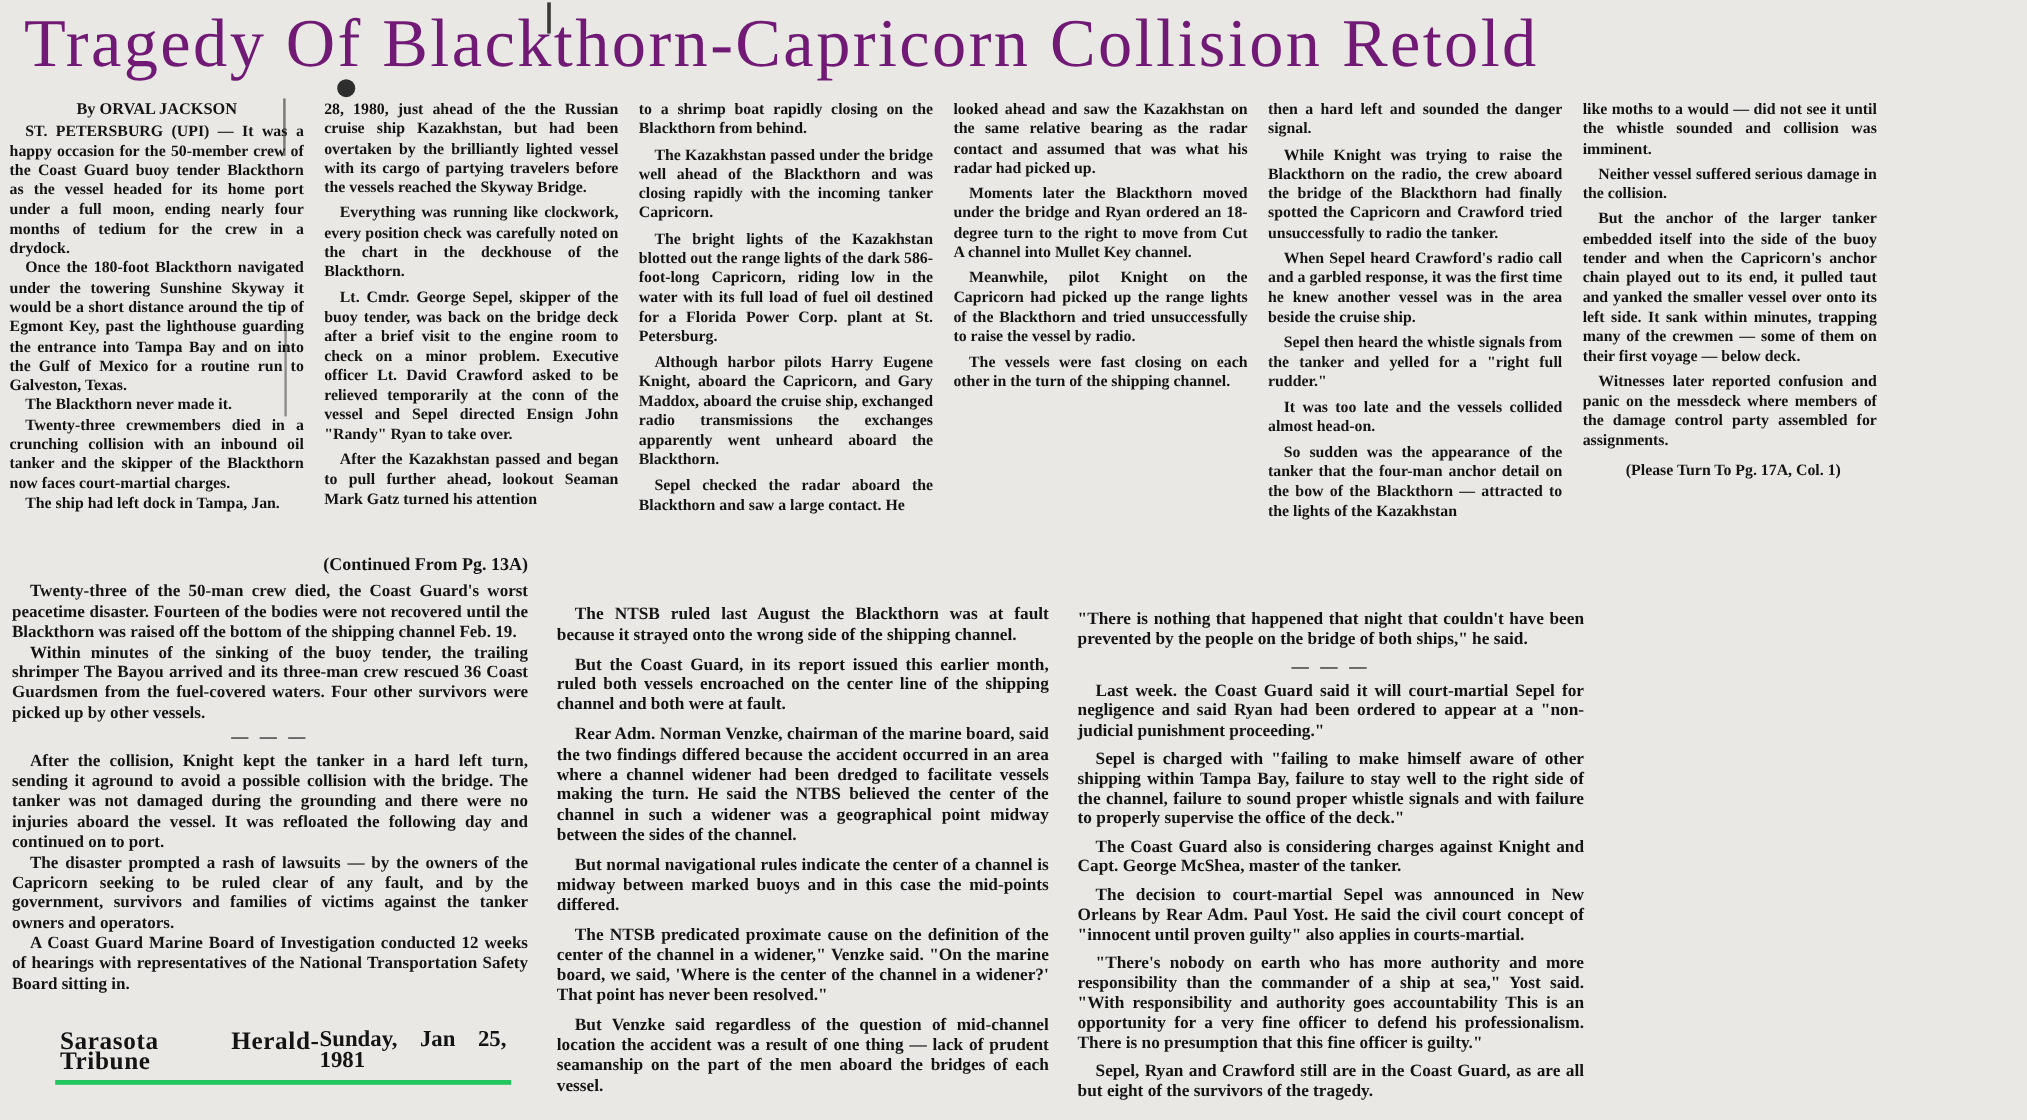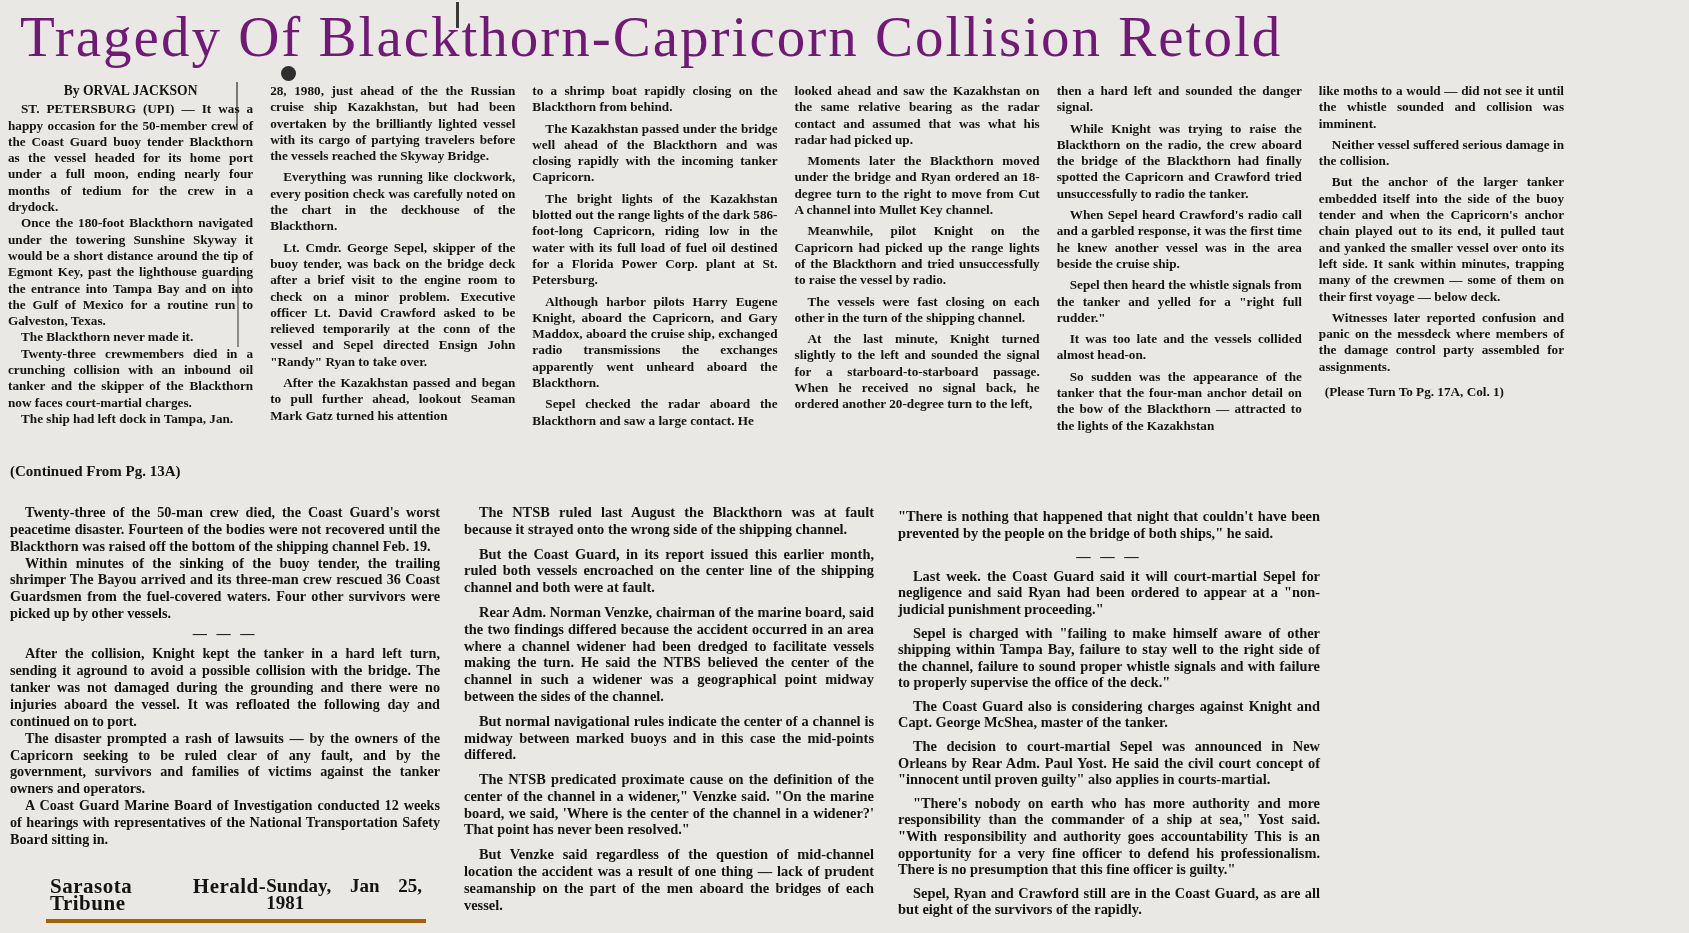--- a/index.html
+++ b/index.html
@@ -31,43 +31,43 @@
   .tcol {
     flex:1 1 0;
     font-size:13.2px;
     line-height:16.3px;
     text-align:justify;
   }
   .tcol p { margin:0; text-indent:13px; }
   p.cont { text-indent:0 !important; }
   .gap p { margin-bottom:5px; }
   .byline { text-align:center; text-indent:0 !important; font-size:13.6px; margin-bottom:2px !important; }
-  .turn-note { margin-top:9px !important; text-indent:6px !important; text-align:left; }
+  .turn-note { margin-top:9px !important; text-indent:6px !important; text-align:center; }
   
   .bottom {
     display:flex; gap:24px;
     margin:24px 0 0 10px;
     font-weight:bold;
   }
   .bcol { text-align:justify; }
   .bcol-1 { width:430px; font-size:14.2px; line-height:16.9px; }
   .bcol-1 p { margin:0; text-indent:15px; }
-  .cont-header { text-align:left; font-size:15px; margin:0 0 24px !important; text-indent:0 !important; }
+  .cont-header { text-align:right; font-size:15px; margin:0 0 5px !important; text-indent:0 !important; }
   .sep { text-align:center; letter-spacing:3px; margin:3px 0 !important; text-indent:0 !important; }
   .bcol-2 { width:410px; padding-top:41px; font-size:14.4px; line-height:16.8px; }
   .bcol-2 p { margin:0 0 8px; text-indent:15px; }
   .bcol-3 { width:422px; padding-top:45px; font-size:14.4px; line-height:16.6px; }
   .bcol-3 p { margin:0 0 7px; text-indent:15px; }
   
   .nameplate {
     display:flex; justify-content:space-between; align-items:flex-end;
     width:372px;
     margin:30px 0 0 36px;
     padding:0 4px 7px 4px;
-    border-bottom:4px solid #a16207;
+    border-bottom:4px solid #22c55e;
   }
   .np-name { font-size:21px; font-weight:bold; letter-spacing:.5px; }
   .np-date { font-size:19px; font-weight:bold; }
   
   .artifact { position:absolute; background:#1a1a1a; }
   #a1 { left:456px; top:2px;  width:3px;  height:26px; opacity:.85; }
   #a2 { left:281px; top:66px; width:15px; height:15px; border-radius:50%; opacity:.9; }
   #a3 { left:236px; top:82px;  width:2px; height:48px; opacity:.55; }
   #a4 { left:237px; top:272px; width:2px; height:75px; opacity:.45; }
 </style>
@@ -105,21 +105,20 @@
     <p>The bright lights of the Kazakhstan blotted out the range lights of the dark 586-foot-long Capricorn, riding low in the water with its full load of fuel oil destined for a Florida Power Corp. plant at St. Petersburg.</p>
     <p>Although harbor pilots Harry Eugene Knight, aboard the Capricorn, and Gary Maddox, aboard the cruise ship, exchanged radio transmissions the exchanges apparently went unheard aboard the Blackthorn.</p>
     <p>Sepel checked the radar aboard the Blackthorn and saw a large contact. He</p>
   </div>
 
   <div class="tcol gap">
     <p class="cont">looked ahead and saw the Kazakhstan on the same relative bearing as the radar contact and assumed that was what his radar had picked up.</p>
     <p>Moments later the Blackthorn moved under the bridge and Ryan ordered an 18-degree turn to the right to move from Cut A channel into Mullet Key channel.</p>
     <p>Meanwhile, pilot Knight on the Capricorn had picked up the range lights of the Blackthorn and tried unsuccessfully to raise the vessel by radio.</p>
     <p>The vessels were fast closing on each other in the turn of the shipping channel.</p>
-    <p>At the last minute, Knight turned slightly to the left and sounded the signal for a starboard-to-starboard passage. When he received no signal back, he ordered another 20-degree turn to the left,</p>
   </div>
 
   <div class="tcol gap">
     <p class="cont">then a hard left and sounded the danger signal.</p>
     <p>While Knight was trying to raise the Blackthorn on the radio, the crew aboard the bridge of the Blackthorn had finally spotted the Capricorn and Crawford tried unsuccessfully to radio the tanker.</p>
     <p>When Sepel heard Crawford's radio call and a garbled response, it was the first time he knew another vessel was in the area beside the cruise ship.</p>
     <p>Sepel then heard the whistle signals from the tanker and yelled for a "right full rudder."</p>
     <p>It was too late and the vessels collided almost head-on.</p>
     <p>So sudden was the appearance of the tanker that the four-man anchor detail on the bow of the Blackthorn — attracted to the lights of the Kazakhstan</p>
   </div>
@@ -161,16 +160,16 @@
   </div>
 
   <div class="bcol bcol-3">
     <p class="cont">"There is nothing that happened that night that couldn't have been prevented by the people on the bridge of both ships," he said.</p>
     <p class="sep">— — —</p>
     <p>Last week. the Coast Guard said it will court-martial Sepel for negligence and said Ryan had been ordered to appear at a "non-judicial punishment proceeding."</p>
     <p>Sepel is charged with "failing to make himself aware of other shipping within Tampa Bay, failure to stay well to the right side of the channel, failure to sound proper whistle signals and with failure to properly supervise the office of the deck."</p>
     <p>The Coast Guard also is considering charges against Knight and Capt. George McShea, master of the tanker.</p>
     <p>The decision to court-martial Sepel was announced in New Orleans by Rear Adm. Paul Yost. He said the civil court concept of "innocent until proven guilty" also applies in courts-martial.</p>
     <p>"There's nobody on earth who has more authority and more responsibility than the commander of a ship at sea," Yost said. "With responsibility and authority goes accountability This is an opportunity for a very fine officer to defend his professionalism. There is no presumption that this fine officer is guilty."</p>
-    <p>Sepel, Ryan and Crawford still are in the Coast Guard, as are all but eight of the survivors of the rapidly.</p>
+    <p>Sepel, Ryan and Crawford still are in the Coast Guard, as are all but eight of the survivors of the tragedy.</p>
   </div>
 
 </div>
 
 </body></html>

